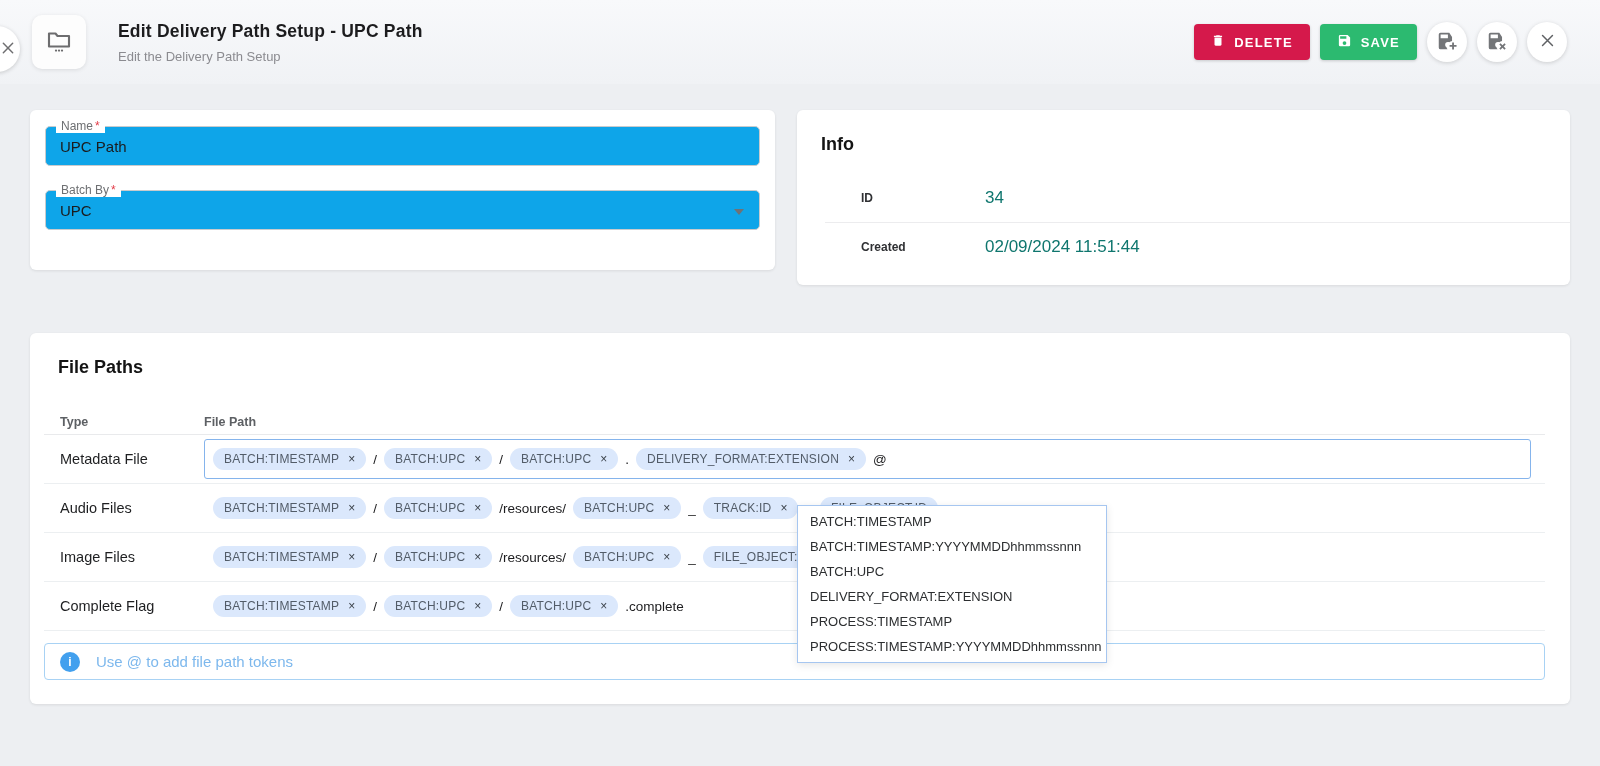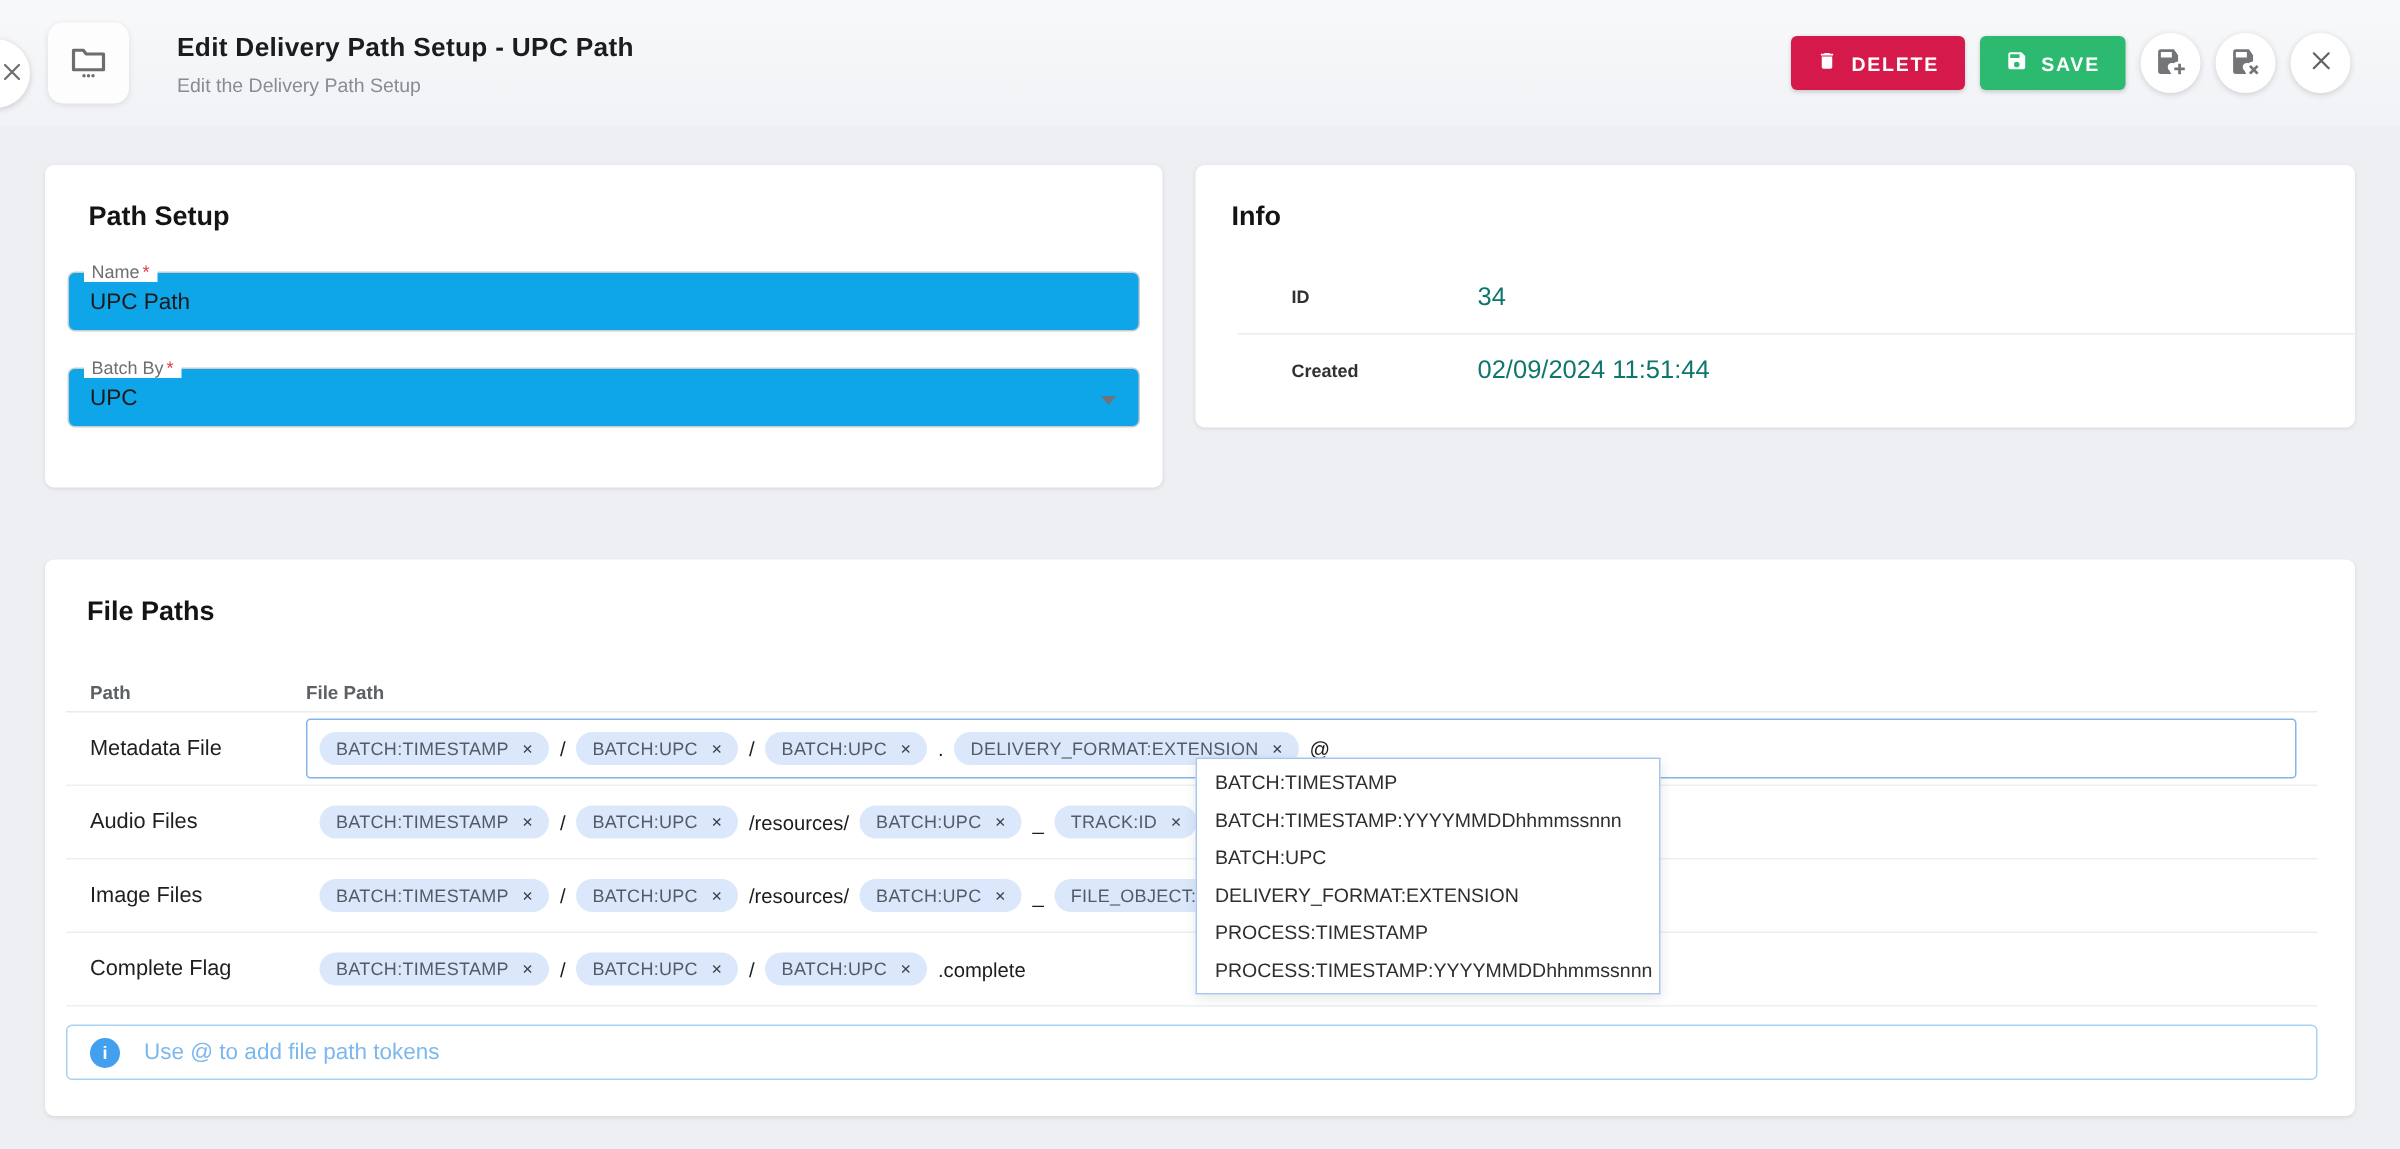--- a/index.html
+++ b/index.html
@@ -211,21 +211,20 @@
             <path d="M5 5 L19 19 M19 5 L5 19" stroke="#5f6164" stroke-width="2.1" stroke-linecap="round"></path>
           </svg>
       </span>
     </button>
   </div>
 </div>
 
 <div class="content">
   <div class="row-top">
     <div class="card card-path">
-      <h2>Path Setup</h2>
 
       <div class="field">
         <span class="flabel">
           <span>Name</span><span class="req">*</span>
         </span>
         <span class="fvalue">UPC Path</span>
       </div>
 
       <div class="field">
         <span class="flabel">
@@ -248,21 +247,21 @@
             <span class="info-value">02/09/2024 11:51:44</span>
           </div>
         </div>
     </div>
   </div>
 
   <div class="card card-files">
     <h2>File Paths</h2>
 
     <div class="fp-header">
-      <span class="col-type">Path</span>
+      <span class="col-type">Type</span>
       <span class="col-path">File Path</span>
     </div>
     <div class="fp-divider"></div>
 
     <div id="fp-rows">
         <div class="fp-row">
           <div class="fp-type">Metadata File</div>
           <div class="fp-path focused">
             <span class="chip">
               <span class="chip-label">BATCH:TIMESTAMP</span>

